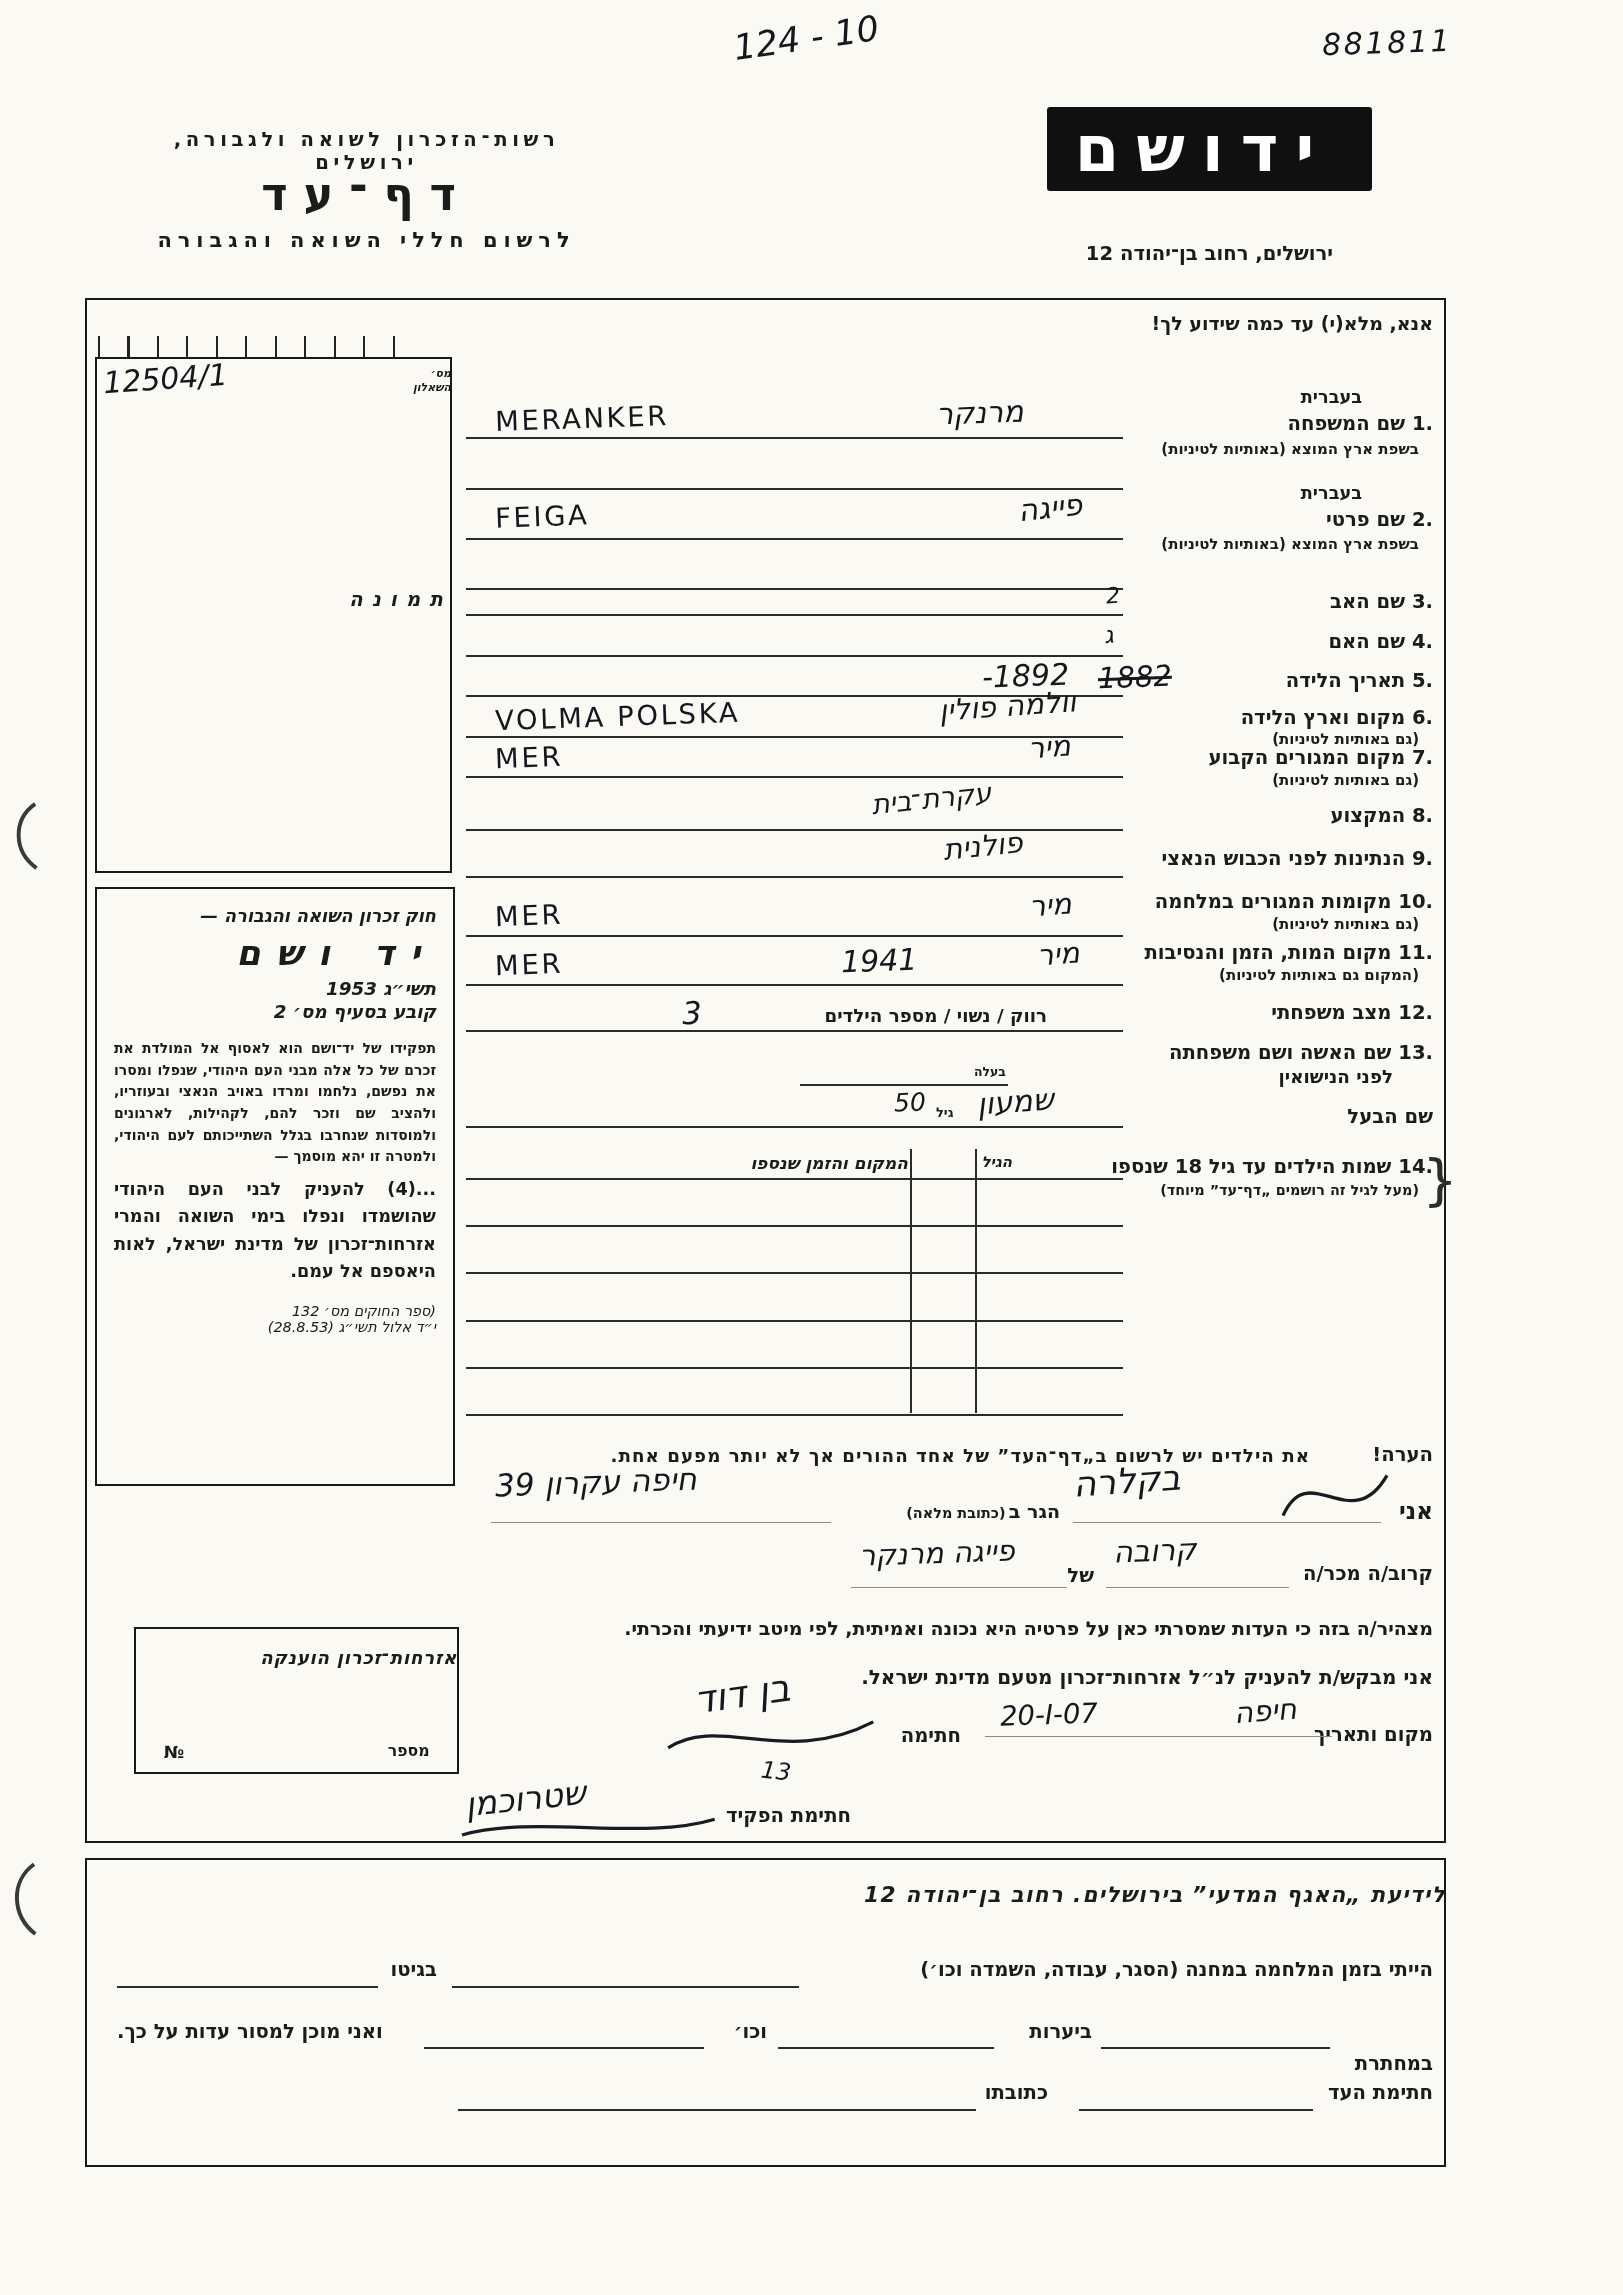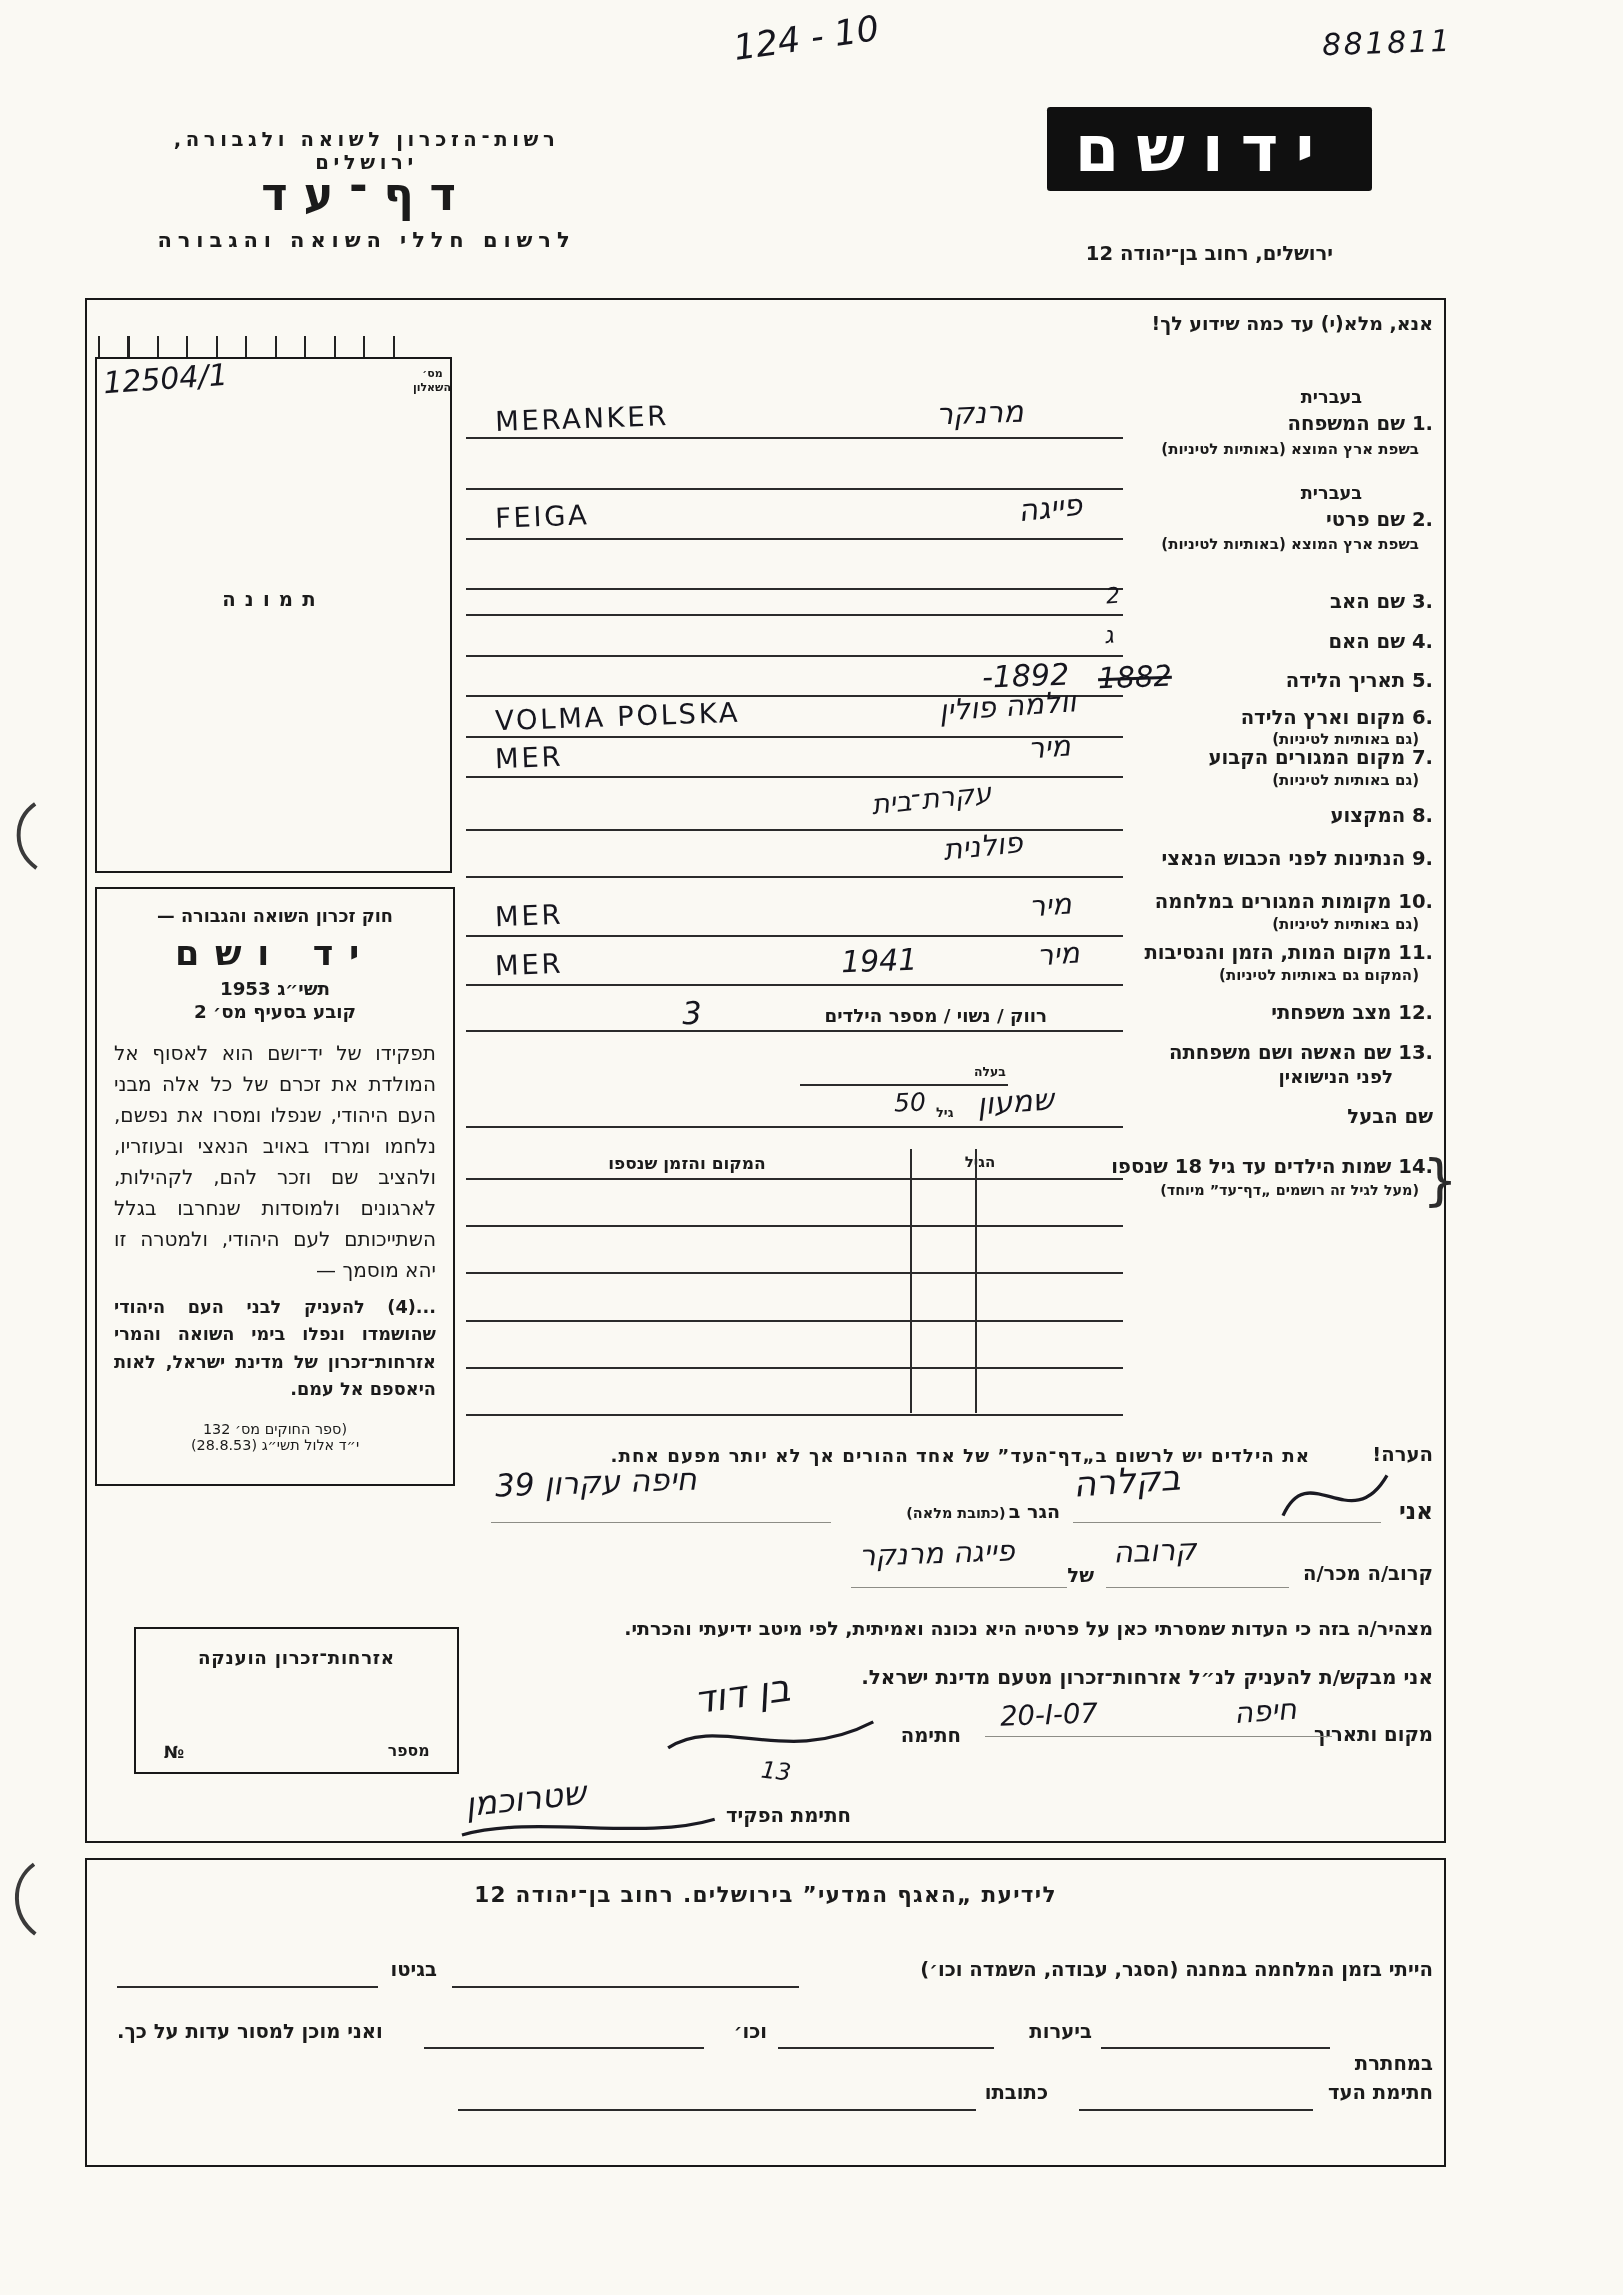--- a/index.html
+++ b/index.html
@@ -1,20 +1,20 @@
 <!DOCTYPE html>
 <html lang="he" style="font-size:10.5px"><head>
 <meta charset="utf-8">
 <style>
   html,body{margin:0;padding:0;background:#d9d7d1;}
   #page{position:relative;width:1623px;height:2295px;margin:0 auto;background:#faf9f3;
         direction:rtl;font-family:"DejaVu Sans","Liberation Sans",sans-serif;color:#1b1b1b;overflow:hidden;}
   .abs{position:absolute;}
   .b{font-weight:bold;}
-  .ctr{text-align:center;}
+  .ctr{font-style:italic;}
   .lbl{font-size:19.6px;font-weight:bold;white-space:nowrap;}
   .sub{font-size:15px;font-weight:bold;white-space:nowrap;}
   .ln{height:0;border-top:2px solid #2b2b2b;}
   .lnf{height:0;border-top:1.3px solid #8d8d86;}
   .vln{width:0;border-right:2px solid #2b2b2b;}
   .box{border:2.6px solid #181818;box-sizing:border-box;}
   .hw{font-style:italic;white-space:nowrap;color:#16161e;}
   .lat{font-style:normal;letter-spacing:2.6px;}
   .strike{text-decoration:line-through;text-decoration-thickness:2.6px;}
   .rA{transform:rotate(-2deg);}
@@ -48,21 +48,21 @@
   <div class="abs box" style="left:95px;top:357px;width:357px;height:516px;border-width:2px;"></div>
   <div class="abs hw rB" dir="ltr" style="left:103px;top:361px;font-size:30px;">12504/1</div>
   <div class="abs b ctr" style="left:414px;top:367px;width:37px;font-size:11px;line-height:1.25;">מס׳ השאלון</div>
   <div class="abs b ctr" style="left:95px;top:588px;width:357px;font-size:19.6px;letter-spacing:9.2px;">תמונה</div>
 
   <div class="abs box" style="left:95px;top:887px;width:360px;height:599px;border-width:2px;padding:17px 17px;">
     <div class="ctr b" style="font-size:17.7px;">חוק זכרון השואה והגבורה —</div>
     <div class="ctr b" style="font-size:35px;letter-spacing:15.7px;margin-top:6.5px;">יד ושם</div>
     <div class="ctr b" style="font-size:18.3px;margin-top:5.2px;">תשי״ג 1953</div>
     <div class="ctr b" style="font-size:18.3px;margin-top:2.6px;margin-bottom:15.7px;">קובע בסעיף מס׳ 2</div>
-    <div style="font-size:20px;font-weight:normal;text-align:justify;line-height:1.55;">תפקידו של יד־ושם הוא לאסוף אל המולדת את זכרם של כל אלה מבני העם היהודי, שנפלו ומסרו את נפשם, נלחמו ומרדו באויב הנאצי ובעוזריו, ולהציב שם וזכר להם, לקהילות, לארגונים ולמוסדות שנחרבו בגלל השתייכותם לעם היהודי, ולמטרה זו יהא מוסמך —</div>
+    <div style="font-size:14px;font-weight:bold;text-align:justify;line-height:1.55;">תפקידו של יד־ושם הוא לאסוף אל המולדת את זכרם של כל אלה מבני העם היהודי, שנפלו ומסרו את נפשם, נלחמו ומרדו באויב הנאצי ובעוזריו, ולהציב שם וזכר להם, לקהילות, לארגונים ולמוסדות שנחרבו בגלל השתייכותם לעם היהודי, ולמטרה זו יהא מוסמך —</div>
     <div style="font-size:17.7px;font-weight:bold;text-align:justify;line-height:1.55;margin-top:7.9px;">...(4) להעניק לבני העם היהודי שהושמדו ונפלו בימי השואה והמרי אזרחות־זכרון של מדינת ישראל, לאות היאספם אל עמם.</div>
     <div class="ctr" style="font-size:14.4px;margin-top:17px;">(ספר החוקים מס׳ 132</div>
     <div class="ctr" style="font-size:14.4px;">י״ד אלול תשי״ג (28.8.53)</div>
   </div>
 
   <div class="abs lbl" style="right:190px;top:312px;font-size:19px;">אנא, מלא(י) עד כמה שידוע לך!</div>
 
   <div class="abs b" style="right:261px;top:387px;font-size:17.7px;">בעברית</div>
   <div class="abs lbl" style="right:190px;top:412px;">
     <span class="num" dir="ltr">1.</span>

